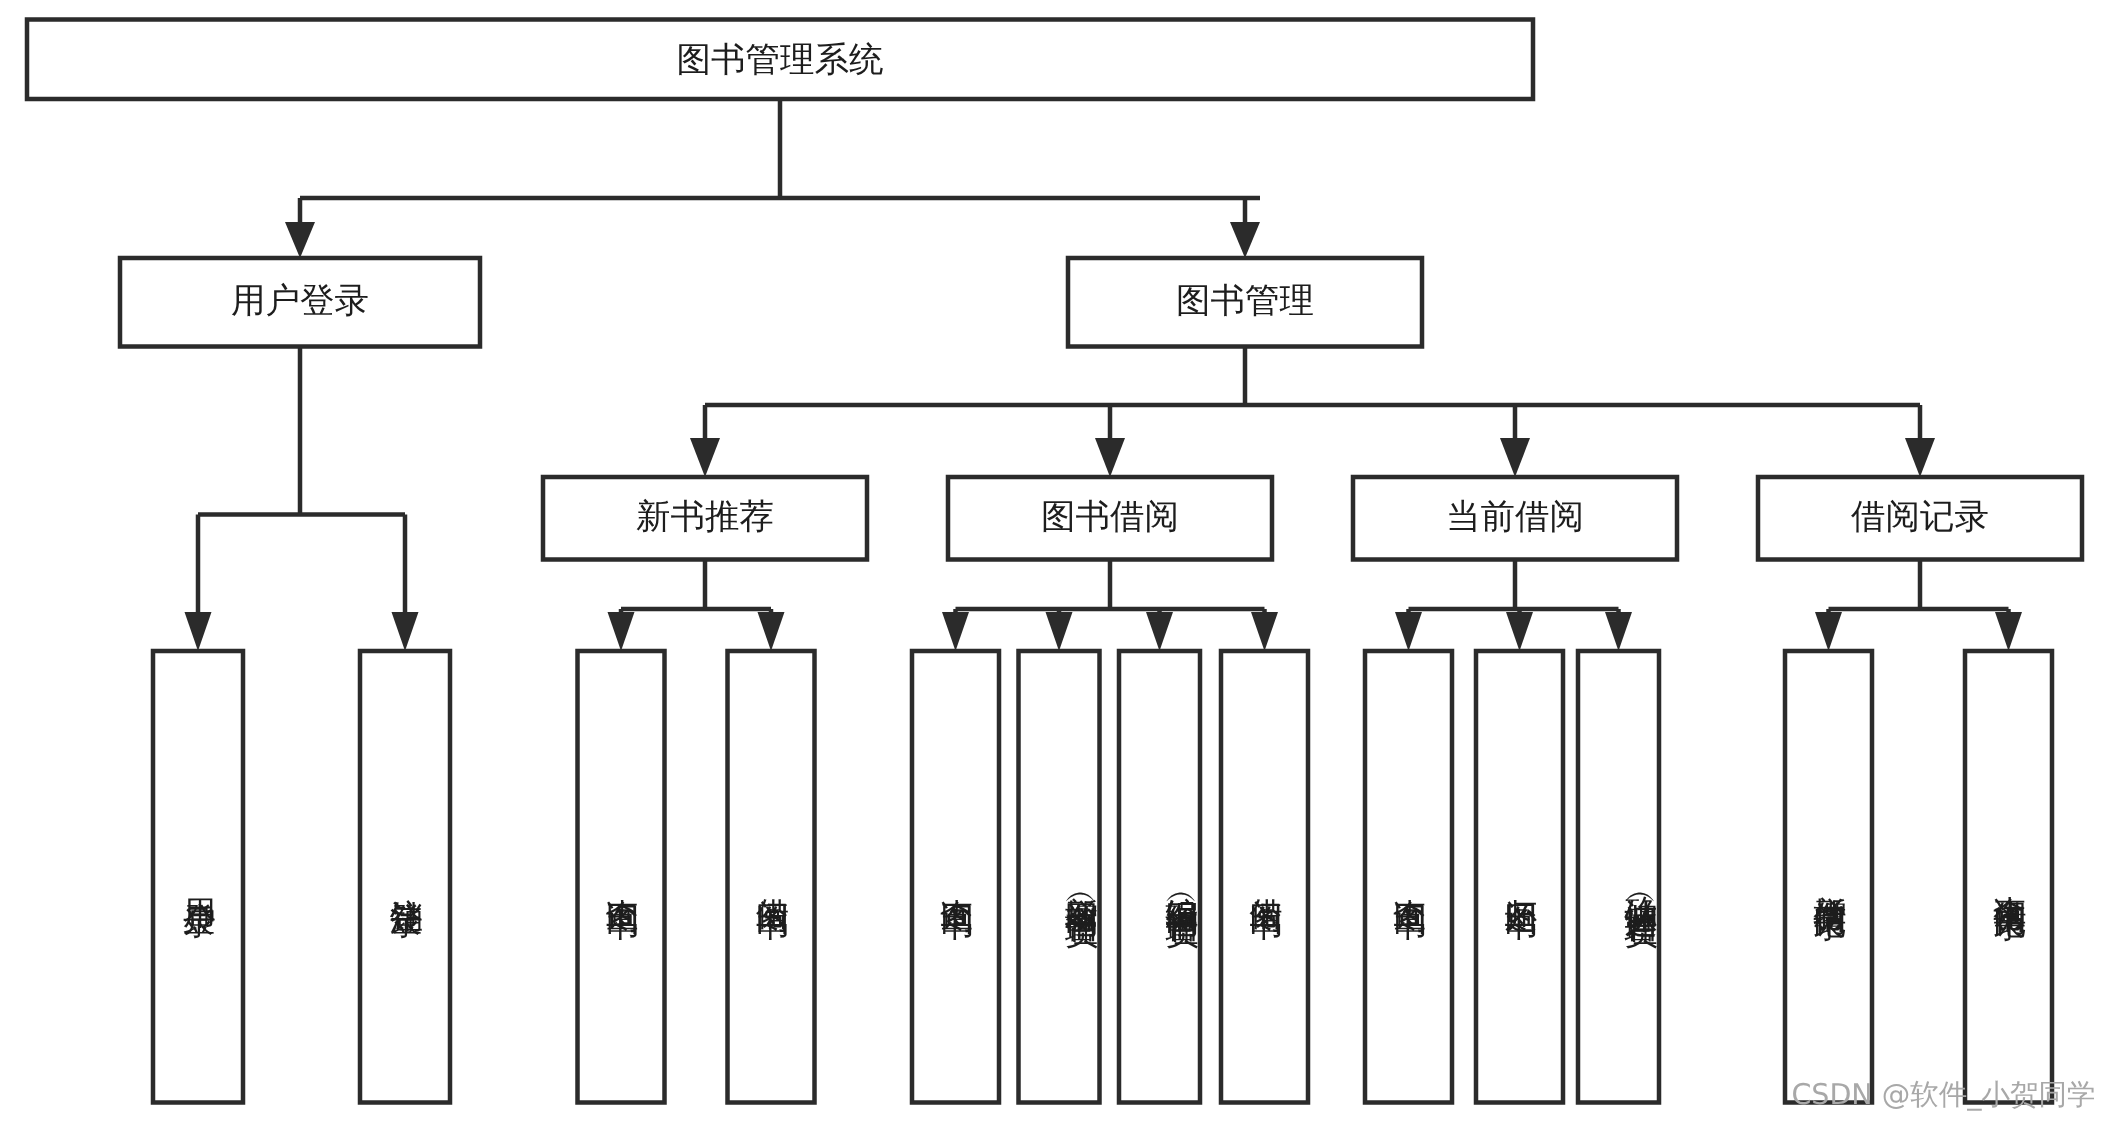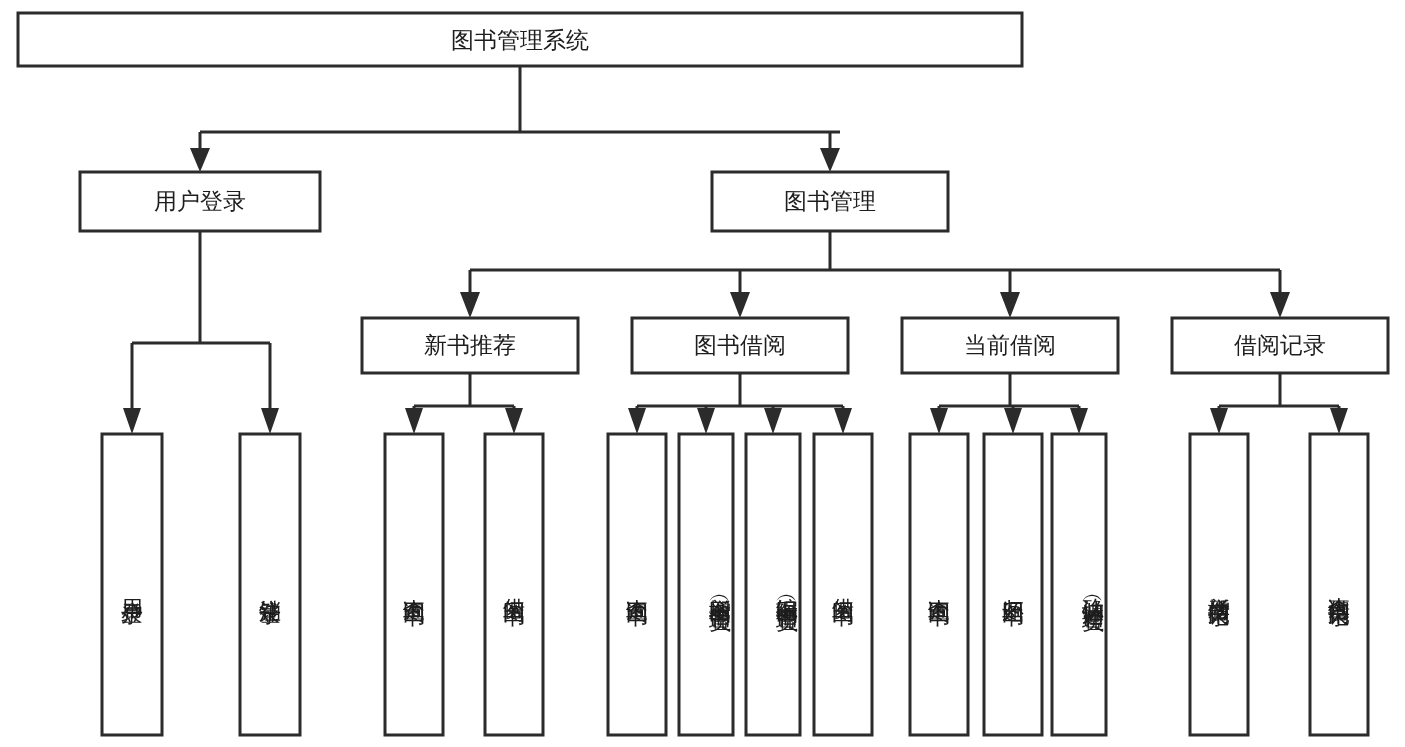--- a/index.html
+++ b/index.html
@@ -207,14 +207,15 @@
   <div class="vlabel" style="left:608px; top:434px; width:58px; height:301px;">查询图书</div>
   <div class="vlabel" style="left:679px; top:434px; width:54px; height:301px; align-items:flex-start; padding-top:8px; box-sizing:border-box;">新增图书（管理员）</div>
   <div class="vlabel" style="left:746px; top:434px; width:54px; height:301px; align-items:flex-start; padding-top:8px; box-sizing:border-box;">编辑图书（管理员）</div>
   <div class="vlabel" style="left:814px; top:434px; width:58px; height:301px;">借阅图书</div>
   <div class="vlabel" style="left:910px; top:434px; width:58px; height:301px;">查询图书</div>
   <div class="vlabel" style="left:984px; top:434px; width:58px; height:301px;">归还图书</div>
   <div class="vlabel" style="left:1052px; top:434px; width:54px; height:301px; align-items:flex-start; padding-top:8px; box-sizing:border-box;">确认归还（管理员）</div>
   <div class="vlabel" style="left:1190px; top:434px; width:58px; height:301px;">新增借阅记录</div>
   <div class="vlabel" style="left:1310px; top:434px; width:58px; height:301px;">查询借阅记录</div>
 
+  <div id="watermark">CSDN @软件_小贺同学</div>
 
 </div>
 
 </body></html>

